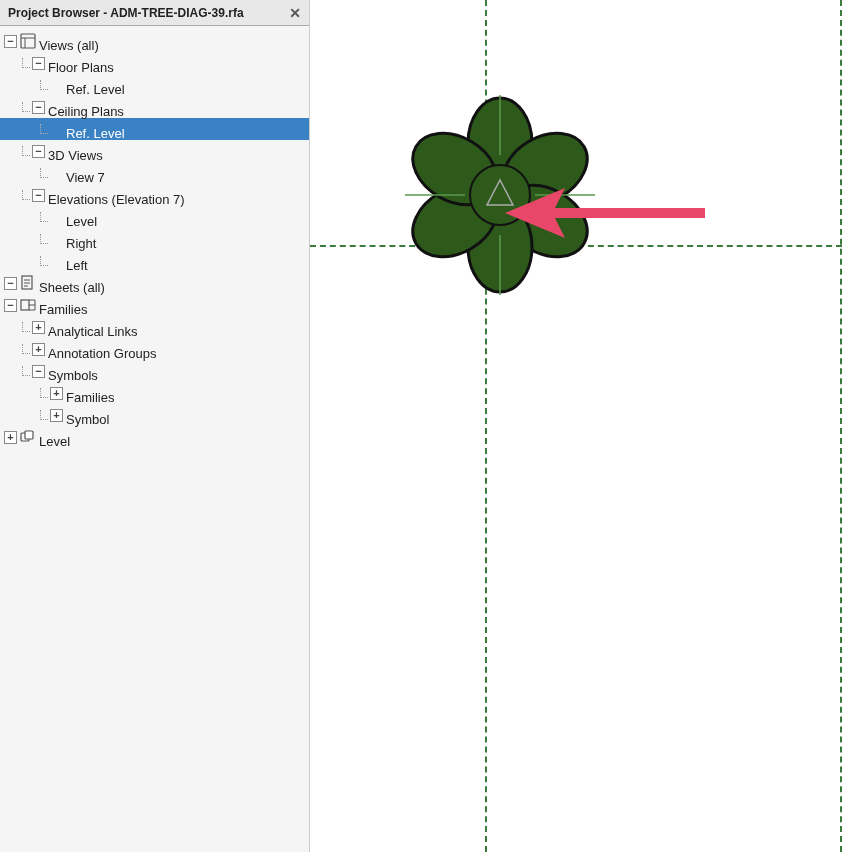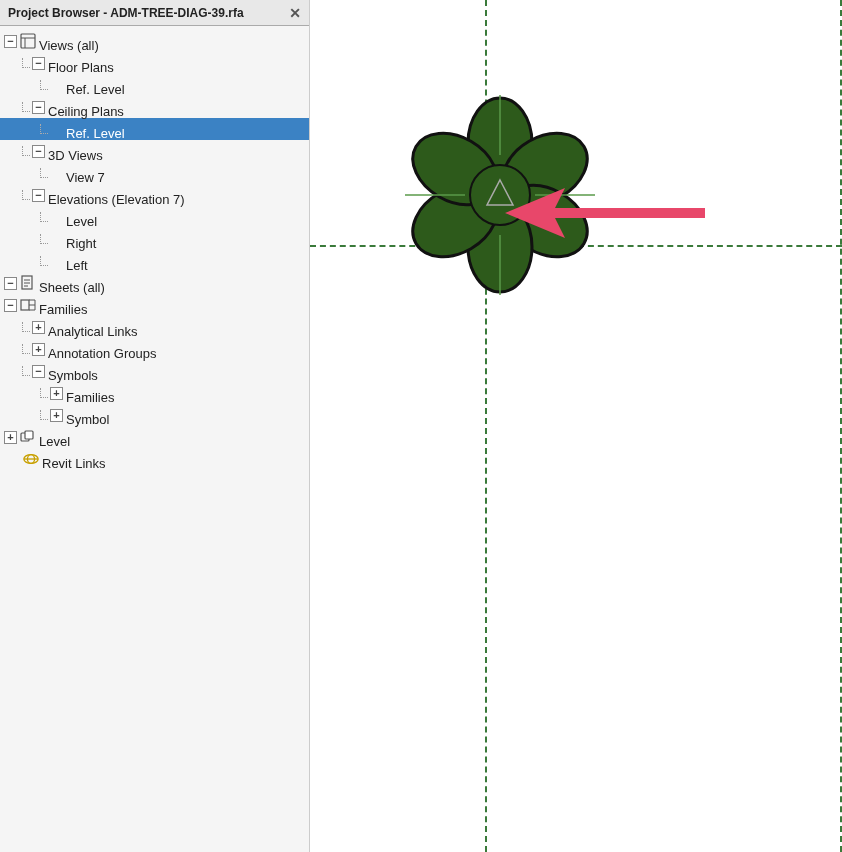--- a/index.html
+++ b/index.html
@@ -305,31 +305,20 @@
       <span class="plus-box">+</span>
       <span class="node-icon">
         <svg width="16" height="16" viewBox="0 0 16 16">
           <rect x="1" y="4" width="8" height="8" rx="1" fill="none" stroke="#555" stroke-width="1.2"></rect>
           <rect x="5" y="2" width="8" height="8" rx="1" fill="white" stroke="#555" stroke-width="1.2"></rect>
         </svg>
       </span>
       <span class="item-label">Level</span>
     </div>
 
-    <div class="tree-item indent-0">
-      <span style="display:inline-block;width:16px;margin-right:3px;"></span>
-      <span class="node-icon">
-        <svg width="18" height="12" viewBox="0 0 18 12">
-          <ellipse cx="9" cy="6" rx="8" ry="5" fill="none" stroke="#c8a000" stroke-width="1.5"></ellipse>
-          <ellipse cx="9" cy="6" rx="4" ry="5" fill="none" stroke="#c8a000" stroke-width="1.5"></ellipse>
-          <line x1="1" y1="6" x2="17" y2="6" stroke="#c8a000" stroke-width="1.5"></line>
-        </svg>
-      </span>
-      <span class="item-label">Revit Links</span>
-    </div>
 
   </div>
 </div>
 
 <div class="canvas-area">
 
   <div class="dashed-line-v" style="left: 175px;"></div>
 
   <div class="dashed-line-v" style="right: 0px; left: auto; right: 0;width:2px;border-left:2px dashed #3a7a3a;"></div>
 

